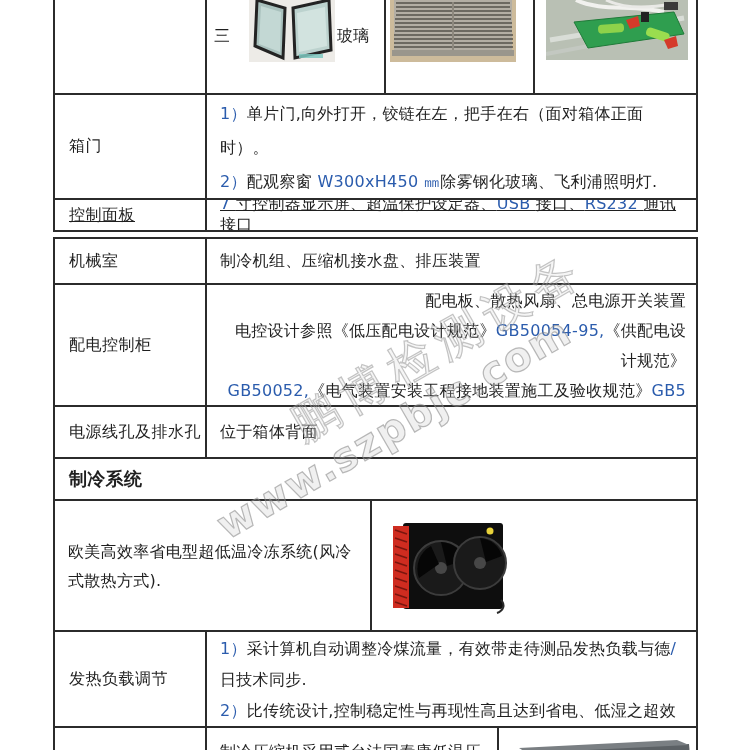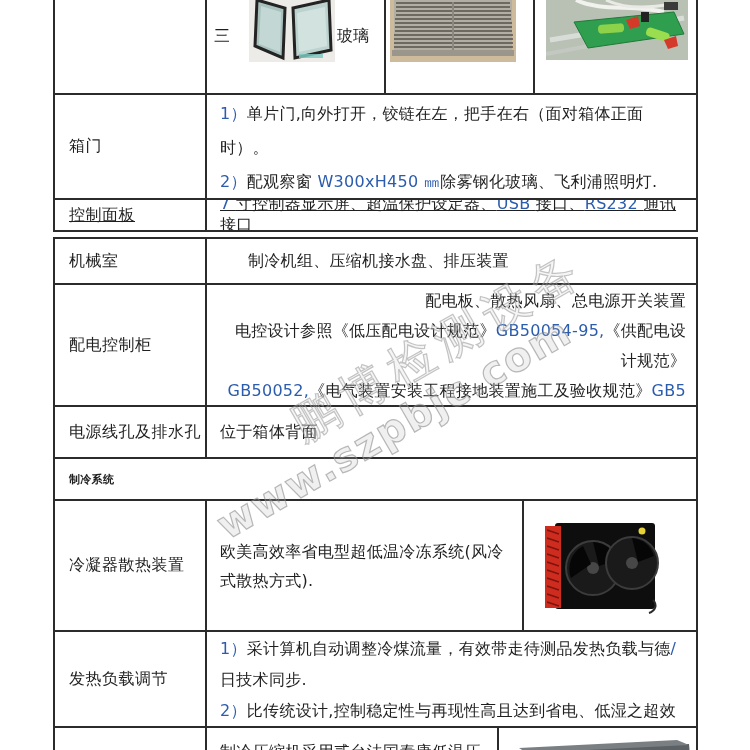--- a/index.html
+++ b/index.html
@@ -13,24 +13,24 @@
   .cell{box-sizing:border-box;overflow:hidden;position:relative;}
   .lab{flex:0 0 152px;border-right:2px solid #2b2b2b;display:flex;align-items:center;
        padding-left:14px;font-size:16px;letter-spacing:.5px;}
   .txt{flex:1;padding:0 10px 0 13px;font-size:16px;letter-spacing:.3px;}
   .vcenter{display:flex;align-items:center;}
   .ln{word-break:break-all;}
   .latin{color:#2b5cad;}
   .r-img{height:93px;}
   .r-xm{height:105px;} .r-xm .ln{line-height:34px;} .r-xm .txt{padding-top:2px;}
   .r-kz{height:32px;text-decoration:underline;}
-  .r-jx{height:44px;gap:28px;}
+  .r-jx{height:44px;}
   .r-pd{height:122px;} .r-pd .ln{line-height:30px;} .r-pd .txt{padding-top:1px;text-align:right;}
   .r-dy{height:52px;}
-  .r-sec{height:42px;} .r-sec .sechead{font-weight:bold;font-size:11px;padding-left:14px;}
+  .r-sec{height:42px;} .r-sec .sechead{font-weight:bold;font-size:18px;padding-left:14px;}
   .r-ln{height:131px;} .r-ln .ln{line-height:29px;}
   .r-fr{height:96px;} .r-fr .ln{line-height:31px;} .r-fr .txt{padding-top:1px;}
   .r-ys{height:56px;} .r-ys .txt{padding-top:9px;} .r-ys .ln{line-height:30px;}
   .imgcell{border-right:2px solid #2b2b2b;}
   .glass-cell{flex:0 0 179px;}
   .tray-cell{flex:0 0 149px;}
   .fixture-cell{flex:1;border-right:none;}
   .txt-ln{flex:0 0 317px;border-right:2px solid #2b2b2b;}
   .img-ln{flex:1;border-right:none;}
   .txt-ys{flex:0 0 292px;border-right:2px solid #2b2b2b;}
@@ -150,21 +150,20 @@
       <div class="cell txt vcenter">
         <div class="ln">位于箱体背面</div>
       </div>
     </div>
 
     <div class="row r-sec">
       <div class="cell txt vcenter sechead" style="flex:1;border-right:none;">制冷系统</div>
     </div>
 
     <div class="row r-ln">
-      <div class="cell lab">冷凝器散热装置</div>
       <div class="cell txt txt-ln vcenter">
         <div class="ln">欧美高效率省电型超低温冷冻系统(风冷式散热方式).</div>
       </div>
       <div class="cell img-ln">
         <svg class="ph" style="left:21px;top:19px;" width="116" height="94" viewBox="0 0 116 94">
           <rect x="10" y="3" width="100" height="86" rx="3" fill="#0e0e0e"></rect>
           <rect x="0" y="6" width="16" height="82" fill="#cf2c20"></rect>
           <g stroke="#7a150e" stroke-width="1.4">
             <line x1="2" y1="10" x2="14" y2="14"></line>
               <line x1="2" y1="18" x2="14" y2="22"></line>

